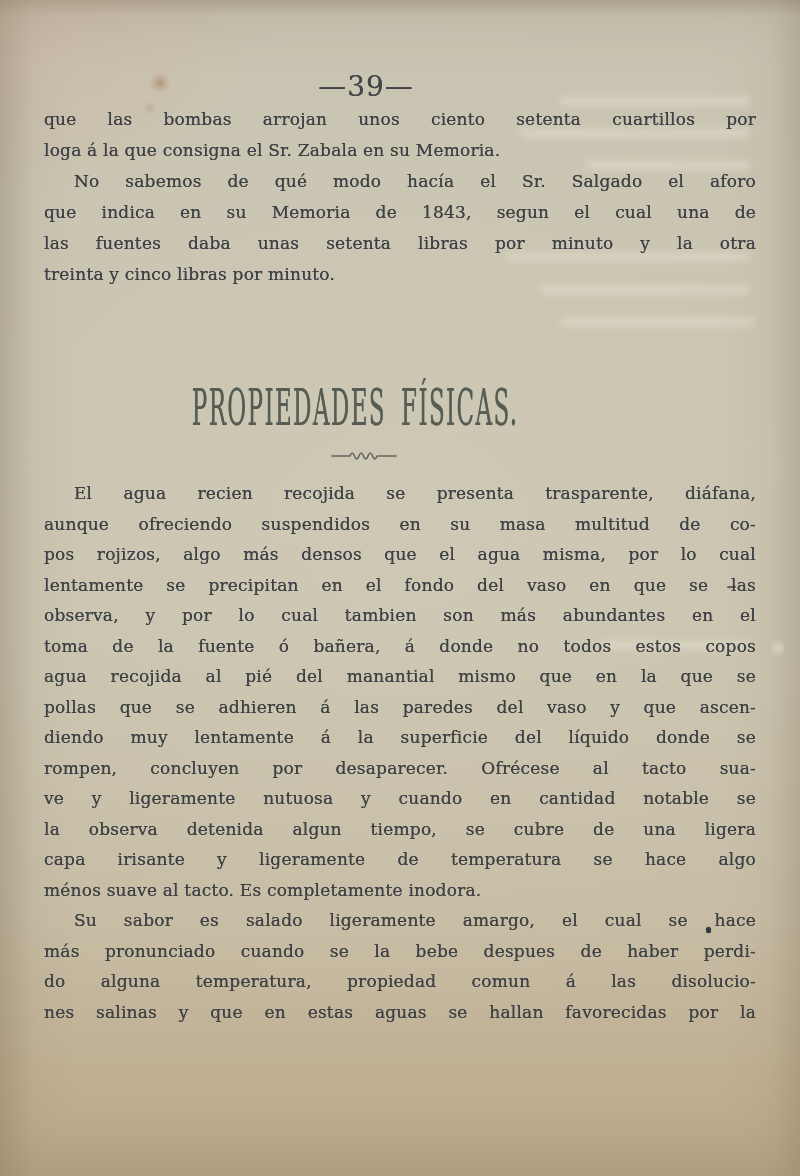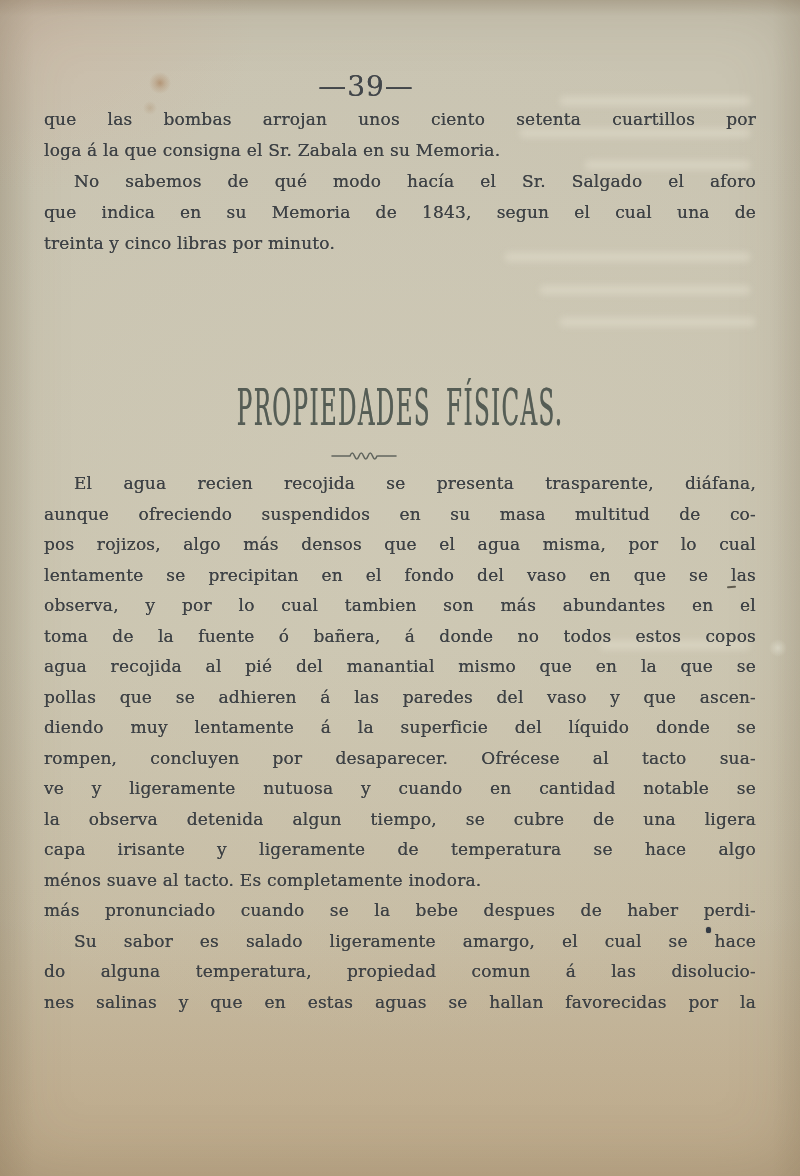--- a/index.html
+++ b/index.html
@@ -22,35 +22,34 @@
     font-family:"DejaVu Serif", serif;
     color:#3d4145;
   }
   .pagenum{
     position:absolute; top:70px; left:0; width:732px;
     text-align:center; font-size:28px; letter-spacing:1px;
     color:#42464a; text-shadow:0 0 0.5px rgba(60,65,70,0.8);
   }
   .textblock{ position:absolute; left:44px; right:44px; }
   #sec-top{ top:104px; }
-  #sec-bottom{ top:468px; }
+  #sec-bottom{ top:478px; }
   .line{
     text-align:justify; text-align-last:justify;
     font-size:17px; letter-spacing:0.2px;
     white-space:normal;
     text-shadow:0 0 0.6px rgba(58,62,66,0.85);
   }
   #sec-top .line{ height:31px; line-height:31px; }
   #sec-bottom .line{ height:30.5px; line-height:30.5px; }
   .line.indent{ text-indent:30px; }
   .line.end{ text-align-last:left; }
   .heading{
     position:absolute; top:382px; left:0; width:740px;
-    text-align:right;
-    padding-left:15px;
+    text-align:left;
   }
   .heading .inner{
     display:inline-block;
     transform:scaleX(0.46); transform-origin:50% 50%;
     font-size:50px; line-height:52px;
     letter-spacing:3px; word-spacing:14px;
     color:#4c554e; opacity:0.93;
     text-shadow:0.5px 0 0 rgba(76,85,78,0.55), -0.5px 0 0 rgba(76,85,78,0.35);
     white-space:nowrap;
   }
@@ -97,20 +96,21 @@
   <div class="pagenum">—39—</div>
 
   <div class="textblock" id="sec-top">
       <div>
         <div class="line">que las bombas arrojan unos ciento setenta cuartillos por</div>
         <div class="line end">loga á la que consigna el Sr. Zabala en su Memoria.</div>
       </div>
       <div>
         <div class="line indent">No sabemos de qué modo hacía el Sr. Salgado el aforo</div>
         <div class="line">que indica en su Memoria de 1843, segun el cual una de</div>
+        <div class="line">las fuentes daba unas setenta libras por minuto y la otra</div>
         <div class="line end">treinta y cinco libras por minuto.</div>
       </div>
     </div>
 
   <div class="heading">
     <span class="inner">PROPIEDADES FÍSICAS.</span>
   </div>
 
   <div class="divider">
     <svg width="66" height="10" viewBox="0 0 66 10">
@@ -129,22 +129,22 @@
         <div class="line">agua recojida al pié del manantial mismo que en la que se</div>
         <div class="line">pollas que se adhieren á las paredes del vaso y que ascen-</div>
         <div class="line">diendo muy lentamente á la superficie del líquido donde se</div>
         <div class="line">rompen, concluyen por desaparecer. Ofrécese al tacto sua-</div>
         <div class="line">ve y ligeramente nutuosa y cuando en cantidad notable se</div>
         <div class="line">la observa detenida algun tiempo, se cubre de una ligera</div>
         <div class="line">capa irisante y ligeramente de temperatura se hace algo</div>
         <div class="line end">ménos suave al tacto. Es completamente inodora.</div>
       </div>
       <div>
+        <div class="line indent">Su sabor es salado ligeramente amargo, el cual se hace</div>
         <div class="line">más pronunciado cuando se la bebe despues de haber perdi-</div>
-        <div class="line indent">Su sabor es salado ligeramente amargo, el cual se hace</div>
         <div class="line">do alguna temperatura, propiedad comun á las disolucio-</div>
         <div class="line">nes salinas y que en estas aguas se hallan favorecidas por la</div>
       </div>
     </div>
 
   <div class="ink-dot"></div>
   <div class="margin-fleck"></div>
 
 </div>
 

